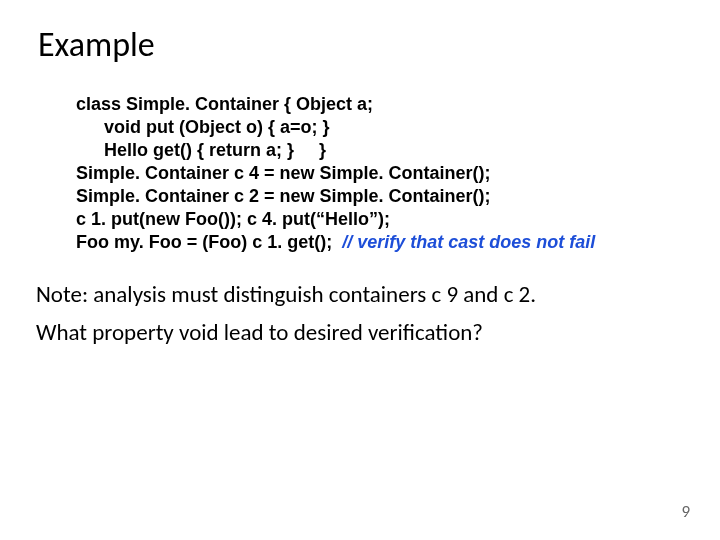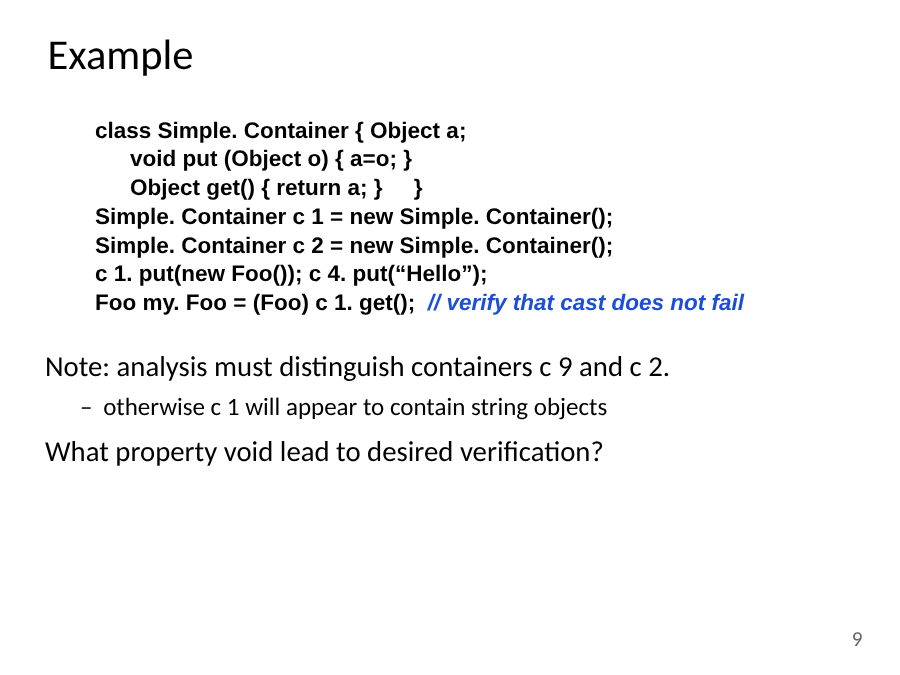--- a/index.html
+++ b/index.html
@@ -76,31 +76,27 @@
 </head>
 <body>
 
 <div class="slide">
 
   <h1 class="title">Example</h1>
 
   <div class="code-block">
     <div class="code-line">class Simple. Container { Object a;</div>
     <div class="code-line indent1">void put (Object o) { a=o; }</div>
-    <div class="code-line indent1">Object get() { return a; }     }</div>
-    <div class="code-line">Simple. Container c 1 = new Simple. Container();</div>
+    <div class="code-line indent1">Hello get() { return a; }     }</div>
+    <div class="code-line">Simple. Container c 4 = new Simple. Container();</div>
     <div class="code-line">Simple. Container c 2 = new Simple. Container();</div>
     <div class="code-line">c 1. put(new Foo()); c 4. put(“Hello”);</div>
     <div class="code-line"><span>Foo my. Foo = (Foo) c 1. get();  </span><span class="comment">// verify that cast does not fail</span></div>
   </div>
 
   <div class="note">Note: analysis must distinguish containers c 9 and c 2.</div>
 
-  <div class="sub-note">
-    <span class="dash">–</span>
-    <span>otherwise c 1 will appear to contain string objects</span>
-  </div>
 
   <div class="question">What property void lead to desired verification?</div>
 
   <div class="pagenum">9</div>
 
 </div>
 
 </body></html>

